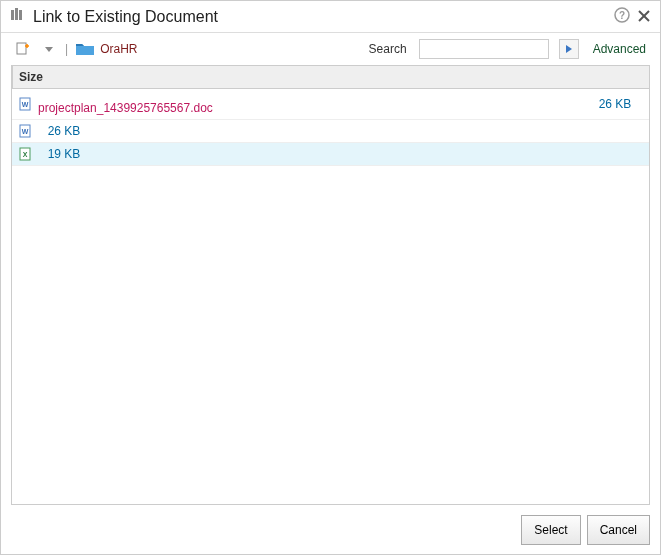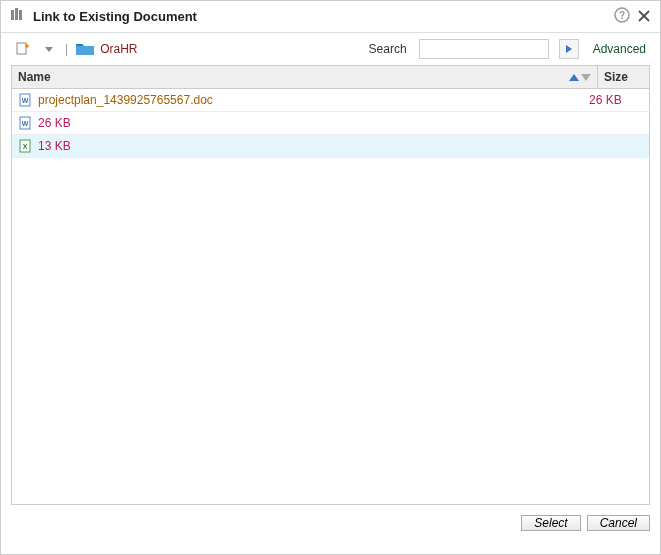--- a/index.html
+++ b/index.html
@@ -20,22 +20,22 @@
       align-items: center;
       padding: 6px 10px;
       background: #fff;
       border-bottom: 1px solid #ddd;
     }
     .titlebar-icon {
       margin-right: 6px;
       color: #666;
     }
     .titlebar-title {
-      font-weight: bold;
-      font-size: 13px;
+      font-weight: normal;
+      font-size: 16px;
       flex: 1;
       color: #222;
     }
     .titlebar-help, .titlebar-close {
       color: #888;
       cursor: pointer;
       margin-left: 8px;
       font-size: 14px;
     }
     .toolbar {
@@ -151,44 +151,44 @@
       background: #e4f5fb;
     }
     .file-icon {
       width: 14px;
       height: 14px;
       margin-right: 6px;
       flex-shrink: 0;
       display: inline-flex;
     }
     .file-link {
-      color: #a16207;
-      cursor: pointer;
-      flex: 1;
+      color: #be185d;
+      cursor: pointer;
+      flex: 1;
+      margin-top: 8px;
     }
     .file-size {
       width: 54px;
-      text-align: left;
-      color: #be185d;
+      text-align: center;
+      color: #0369a1;
       padding-right: 2px;
     }
     .footer {
       display: flex;
       justify-content: flex-end;
       padding: 10px;
       gap: 6px;
     }
     .btn {
       border: 1px solid #aaa;
       background: linear-gradient(#fdfdfd, #e8e8e8);
-      padding: 0 12px;
+      padding: 7px 12px;
       font-size: 12px;
       cursor: pointer;
       font-family: inherit;
-      font-style: italic;
     }
   </style>
 </head>
 <body>
 
 <div class="titlebar">
   <span class="titlebar-icon">
     <svg width="16" height="14" viewBox="0 0 16 14">
       <rect x="0" y="2" width="3" height="10" fill="#888"></rect>
       <rect x="4" y="0" width="3" height="12" fill="#888"></rect>
@@ -237,27 +237,20 @@
   <span class="search-go">
     <svg width="10" height="10" viewBox="0 0 10 10">
         <polygon points="2,1 8,5 2,9" fill="#3a76c4"></polygon>
       </svg>
   </span>
   <span class="advanced-link">Advanced</span>
 </div>
 
 <div class="table-container">
   <div class="table-header">
-    <div class="col-name-h">
-      <span>Name</span>
-      <span class="sort-arrows">
-        <span class="sort-up"></span>
-        <span class="sort-down"></span>
-      </span>
-    </div>
     <div class="col-size-h">
       <span>Size</span>
     </div>
   </div>
   <div class="table-body" id="table-body">
   <div class="table-row">
         <span class="file-icon">
           <svg width="14" height="14" viewBox="0 0 14 14">
             <rect x="2" y="1" width="10" height="12" fill="#fff" stroke="#5b87c7"></rect>
             <text x="7" y="10" text-anchor="middle" font-size="7" fill="#3a6fb7" font-weight="bold">W</text>
@@ -275,21 +268,21 @@
         </span>
         <span class="file-size">26 KB</span>
       </div>
       <div class="table-row selected">
         <span class="file-icon">
           <svg width="14" height="14" viewBox="0 0 14 14">
             <rect x="2" y="1" width="10" height="12" fill="#fff" stroke="#4a9b5e"></rect>
             <text x="7" y="10" text-anchor="middle" font-size="7" fill="#2e7d41" font-weight="bold">X</text>
           </svg>
         </span>
-        <span class="file-size">13 KB</span>
+        <span class="file-size">19 KB</span>
       </div>
     </div>
 </div>
 
 <div class="footer">
   <button class="btn">Select</button>
   <button class="btn">Cancel</button>
 </div>
 
 </body></html>

